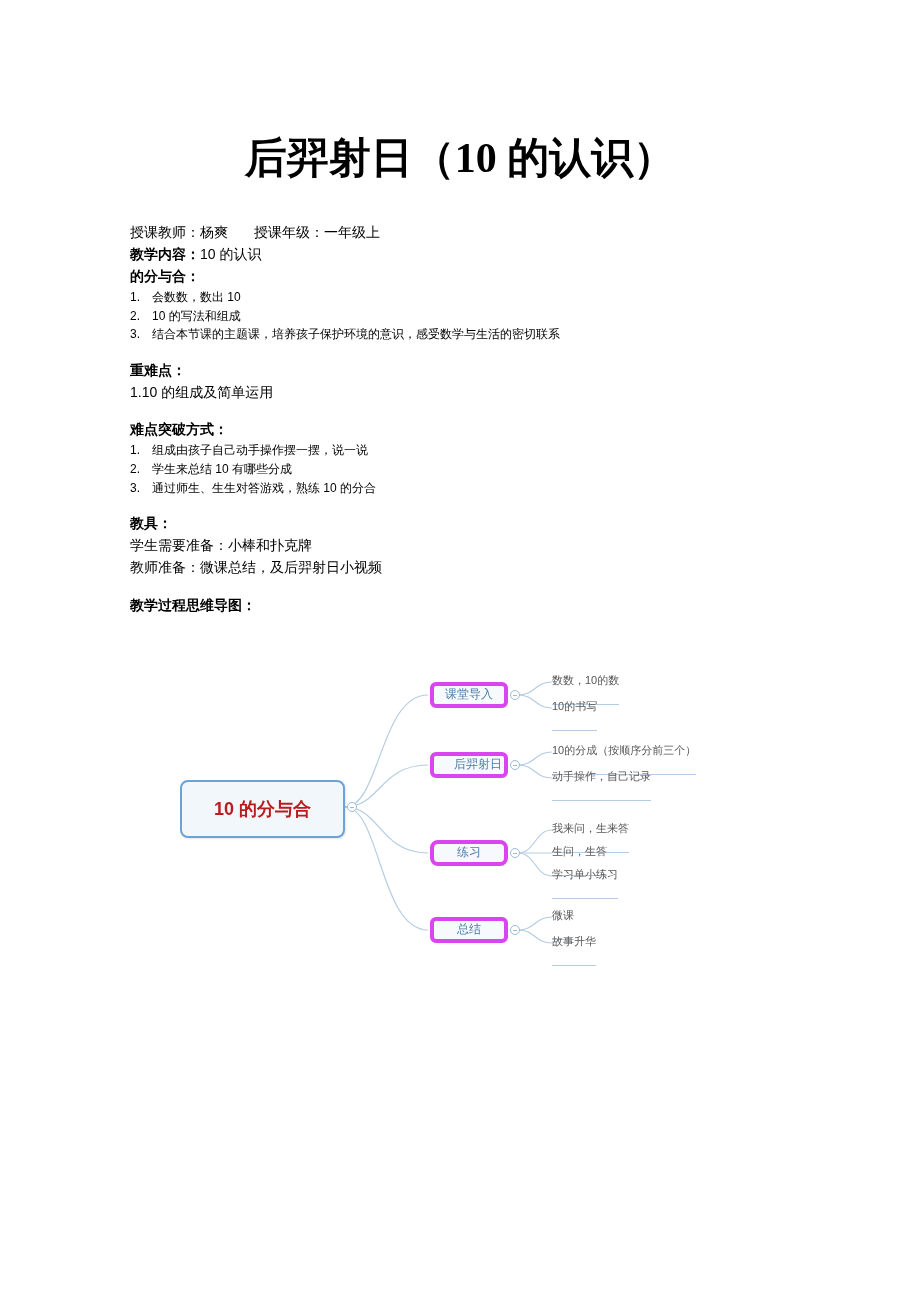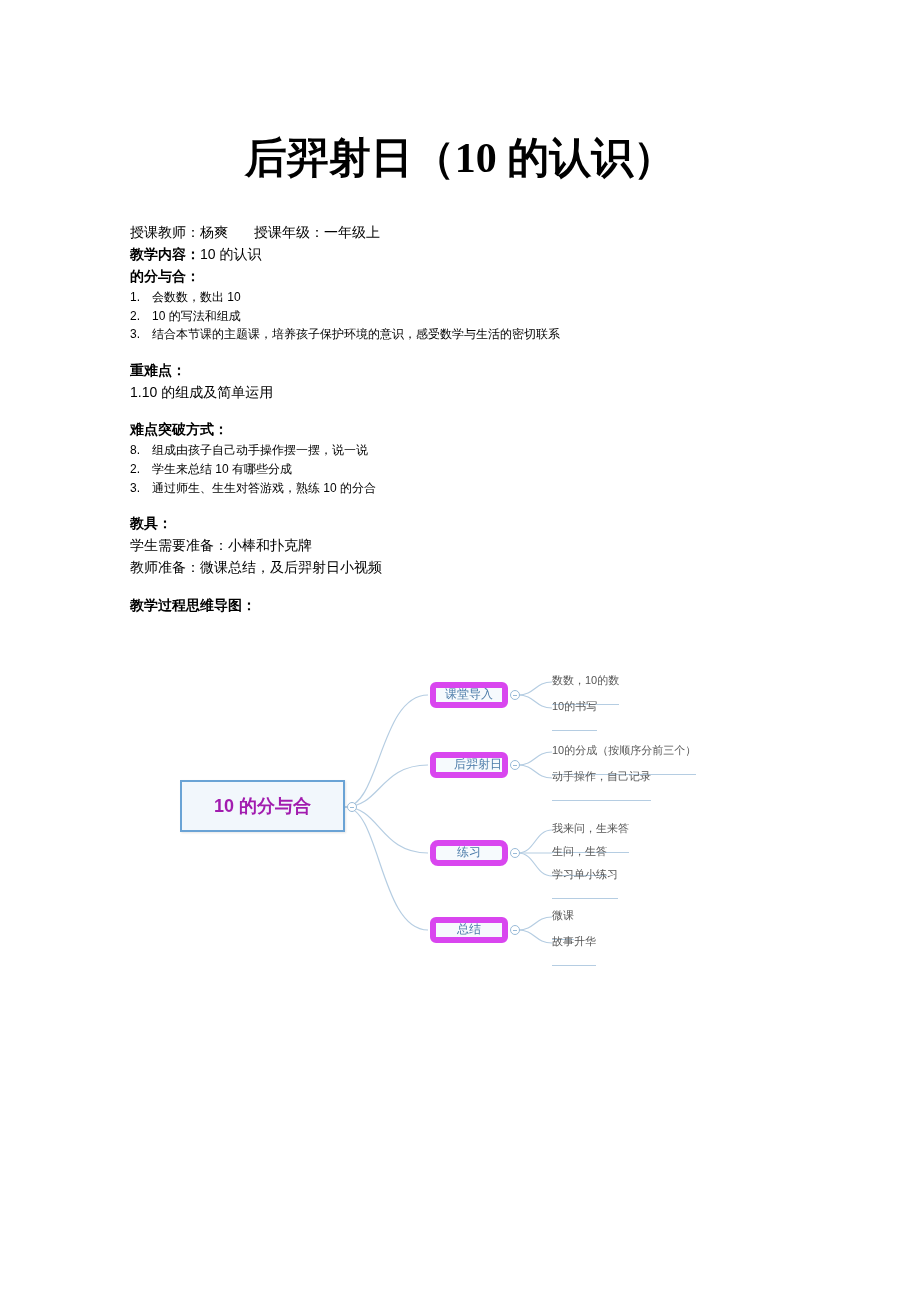--- a/index.html
+++ b/index.html
@@ -39,37 +39,37 @@
       margin-left: 50px;
       height: 330px;
       font-size: 12px;
       color: #333;
     }
     .root-box {
       position: absolute;
       left: 0;
       top: 125px;
       width: 165px;
-      height: 52px;
+      height: 58px;
       border: 2px solid #6aa3d5;
-      border-radius: 0;
+      border-radius: 8px;
       background: #f2f7fc;
       display: flex;
       align-items: center;
       justify-content: center;
       font-size: 18px;
       font-weight: bold;
-      color: #a21caf;
+      color: #b91c1c;
       box-shadow: 1px 1px 2px rgba(0,0,0,0.1);
     }
     .branch-box {
       position: absolute;
       width: 78px;
       height: 26px;
-      border: 6px solid #d946ef;
+      border: 4px solid #d946ef;
       border-radius: 6px;
       background: #f6fafd;
       display: flex;
       align-items: center;
       justify-content: center;
       font-size: 12px;
       color: #4a7aa8;
     }
     .leaf {
       position: absolute;
@@ -120,21 +120,21 @@
 
 <div class="heading" style="margin-top:2px">的分与合：</div>
 <div class="ol-item">1.　会数数，数出 10</div>
 <div class="ol-item">2.　10 的写法和组成</div>
 <div class="ol-item">3.　结合本节课的主题课，培养孩子保护环境的意识，感受数学与生活的密切联系</div>
 
 <div class="heading">重难点：</div>
 <div class="line">1.10 的组成及简单运用</div>
 
 <div class="heading">难点突破方式：</div>
-<div class="ol-item">8.　组成由孩子自己动手操作摆一摆，说一说</div>
+<div class="ol-item">1.　组成由孩子自己动手操作摆一摆，说一说</div>
 <div class="ol-item">2.　学生来总结 10 有哪些分成</div>
 <div class="ol-item">3.　通过师生、生生对答游戏，熟练 10 的分合</div>
 
 <div class="heading">教具：</div>
 <div class="line">学生需要准备：小棒和扑克牌</div>
 <div class="line">教师准备：微课总结，及后羿射日小视频</div>
 
 <div class="heading">教学过程思维导图：</div>
 
 <div class="mindmap">

